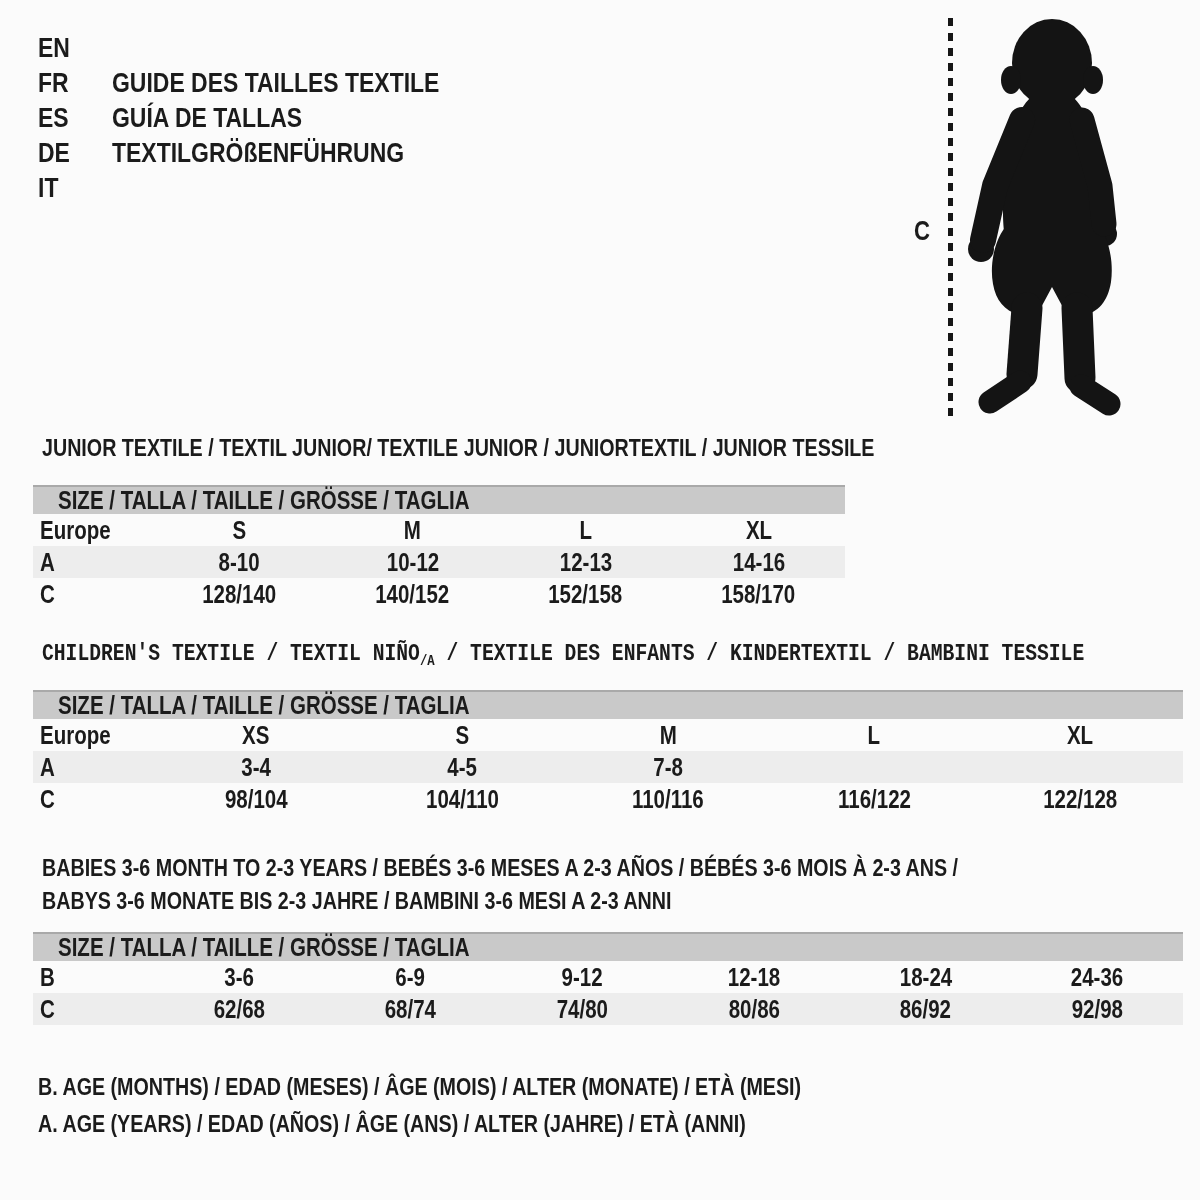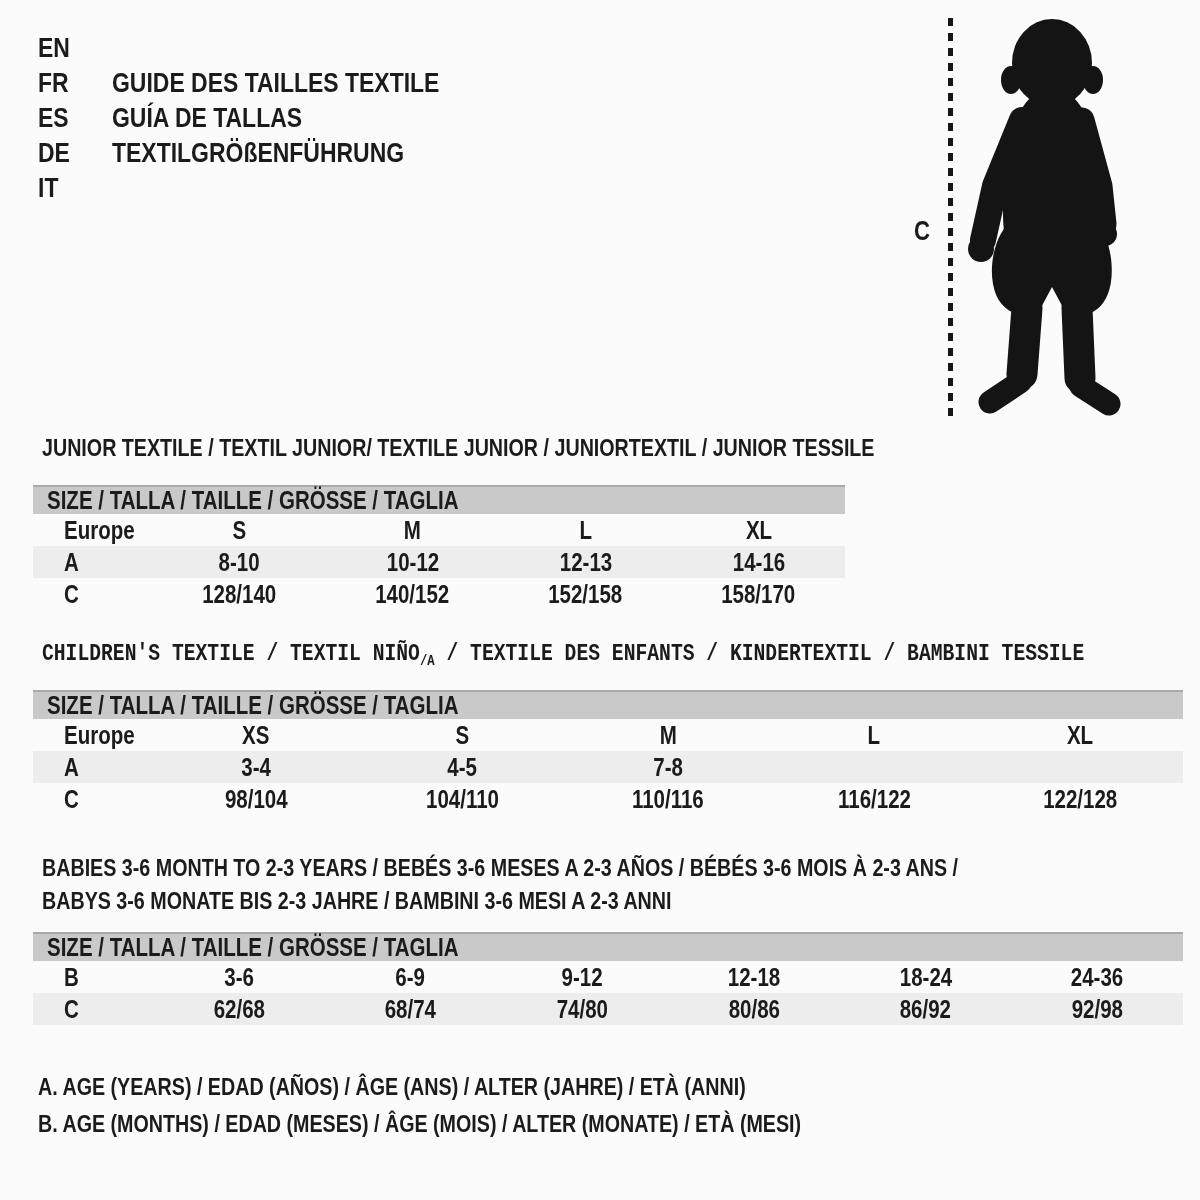--- a/index.html
+++ b/index.html
@@ -33,28 +33,28 @@
   .t-babies   { top:847px; line-height:33px; }
   .sub-a { font-size:15px; vertical-align:-5px; letter-spacing:0; }
 
   
   .table { position:absolute; left:33px; }
   .tbl-junior   { top:485px; width:812px; }
   .tbl-children { top:690px; width:1150px; }
   .tbl-babies   { top:932px; width:1150px; }
   .size-bar {
     height:29px; background:#c9c9c9; border-top:2px solid #a9a9a9;
-    display:flex; align-items:center; padding-left:14px;
+    display:flex; align-items:center; padding-left:25px;
     font-size:25px; box-sizing:border-box;
   }
   .trow { display:grid; height:32px; align-items:center; font-size:25px; }
   .cols4 { grid-template-columns:120px repeat(4,1fr); }
   .cols5 { grid-template-columns:120px repeat(5,1fr); }
   .cols6 { grid-template-columns:120px repeat(6,1fr); }
-  .trow .label { padding-left:7px;margin-left:24px; }
+  .trow .label { padding-left:7px; }
   .trow .tc { text-align:center; }
   .shaded { background:#ededed; }
 
   
   .legend { position:absolute; left:38px; top:1068px; font-size:24px; }
   .legend-line { height:37px; display:flex; align-items:center; }
 </style>
 </head>
 <body>
 
@@ -185,20 +185,20 @@
       <span class="tc"><span class="cond cc">68/74</span></span>
       <span class="tc"><span class="cond cc">74/80</span></span>
       <span class="tc"><span class="cond cc">80/86</span></span>
       <span class="tc"><span class="cond cc">86/92</span></span>
       <span class="tc"><span class="cond cc">92/98</span></span>
     </div>
   </div>
 
   <div class="legend">
     <div class="legend-line">
+        <span class="cond">B. AGE (MONTHS) / EDAD (MESES) / ÂGE (MOIS) / ALTER (MONATE) / ETÀ (MESI)</span>
+      </div>
+    <div class="legend-line">
         <span class="cond">A. AGE (YEARS) / EDAD (AÑOS) / ÂGE (ANS) / ALTER (JAHRE) / ETÀ (ANNI)</span>
       </div>
-    <div class="legend-line">
-        <span class="cond">B. AGE (MONTHS) / EDAD (MESES) / ÂGE (MOIS) / ALTER (MONATE) / ETÀ (MESI)</span>
-      </div>
   </div>
 
 </div>
 
 </body></html>

